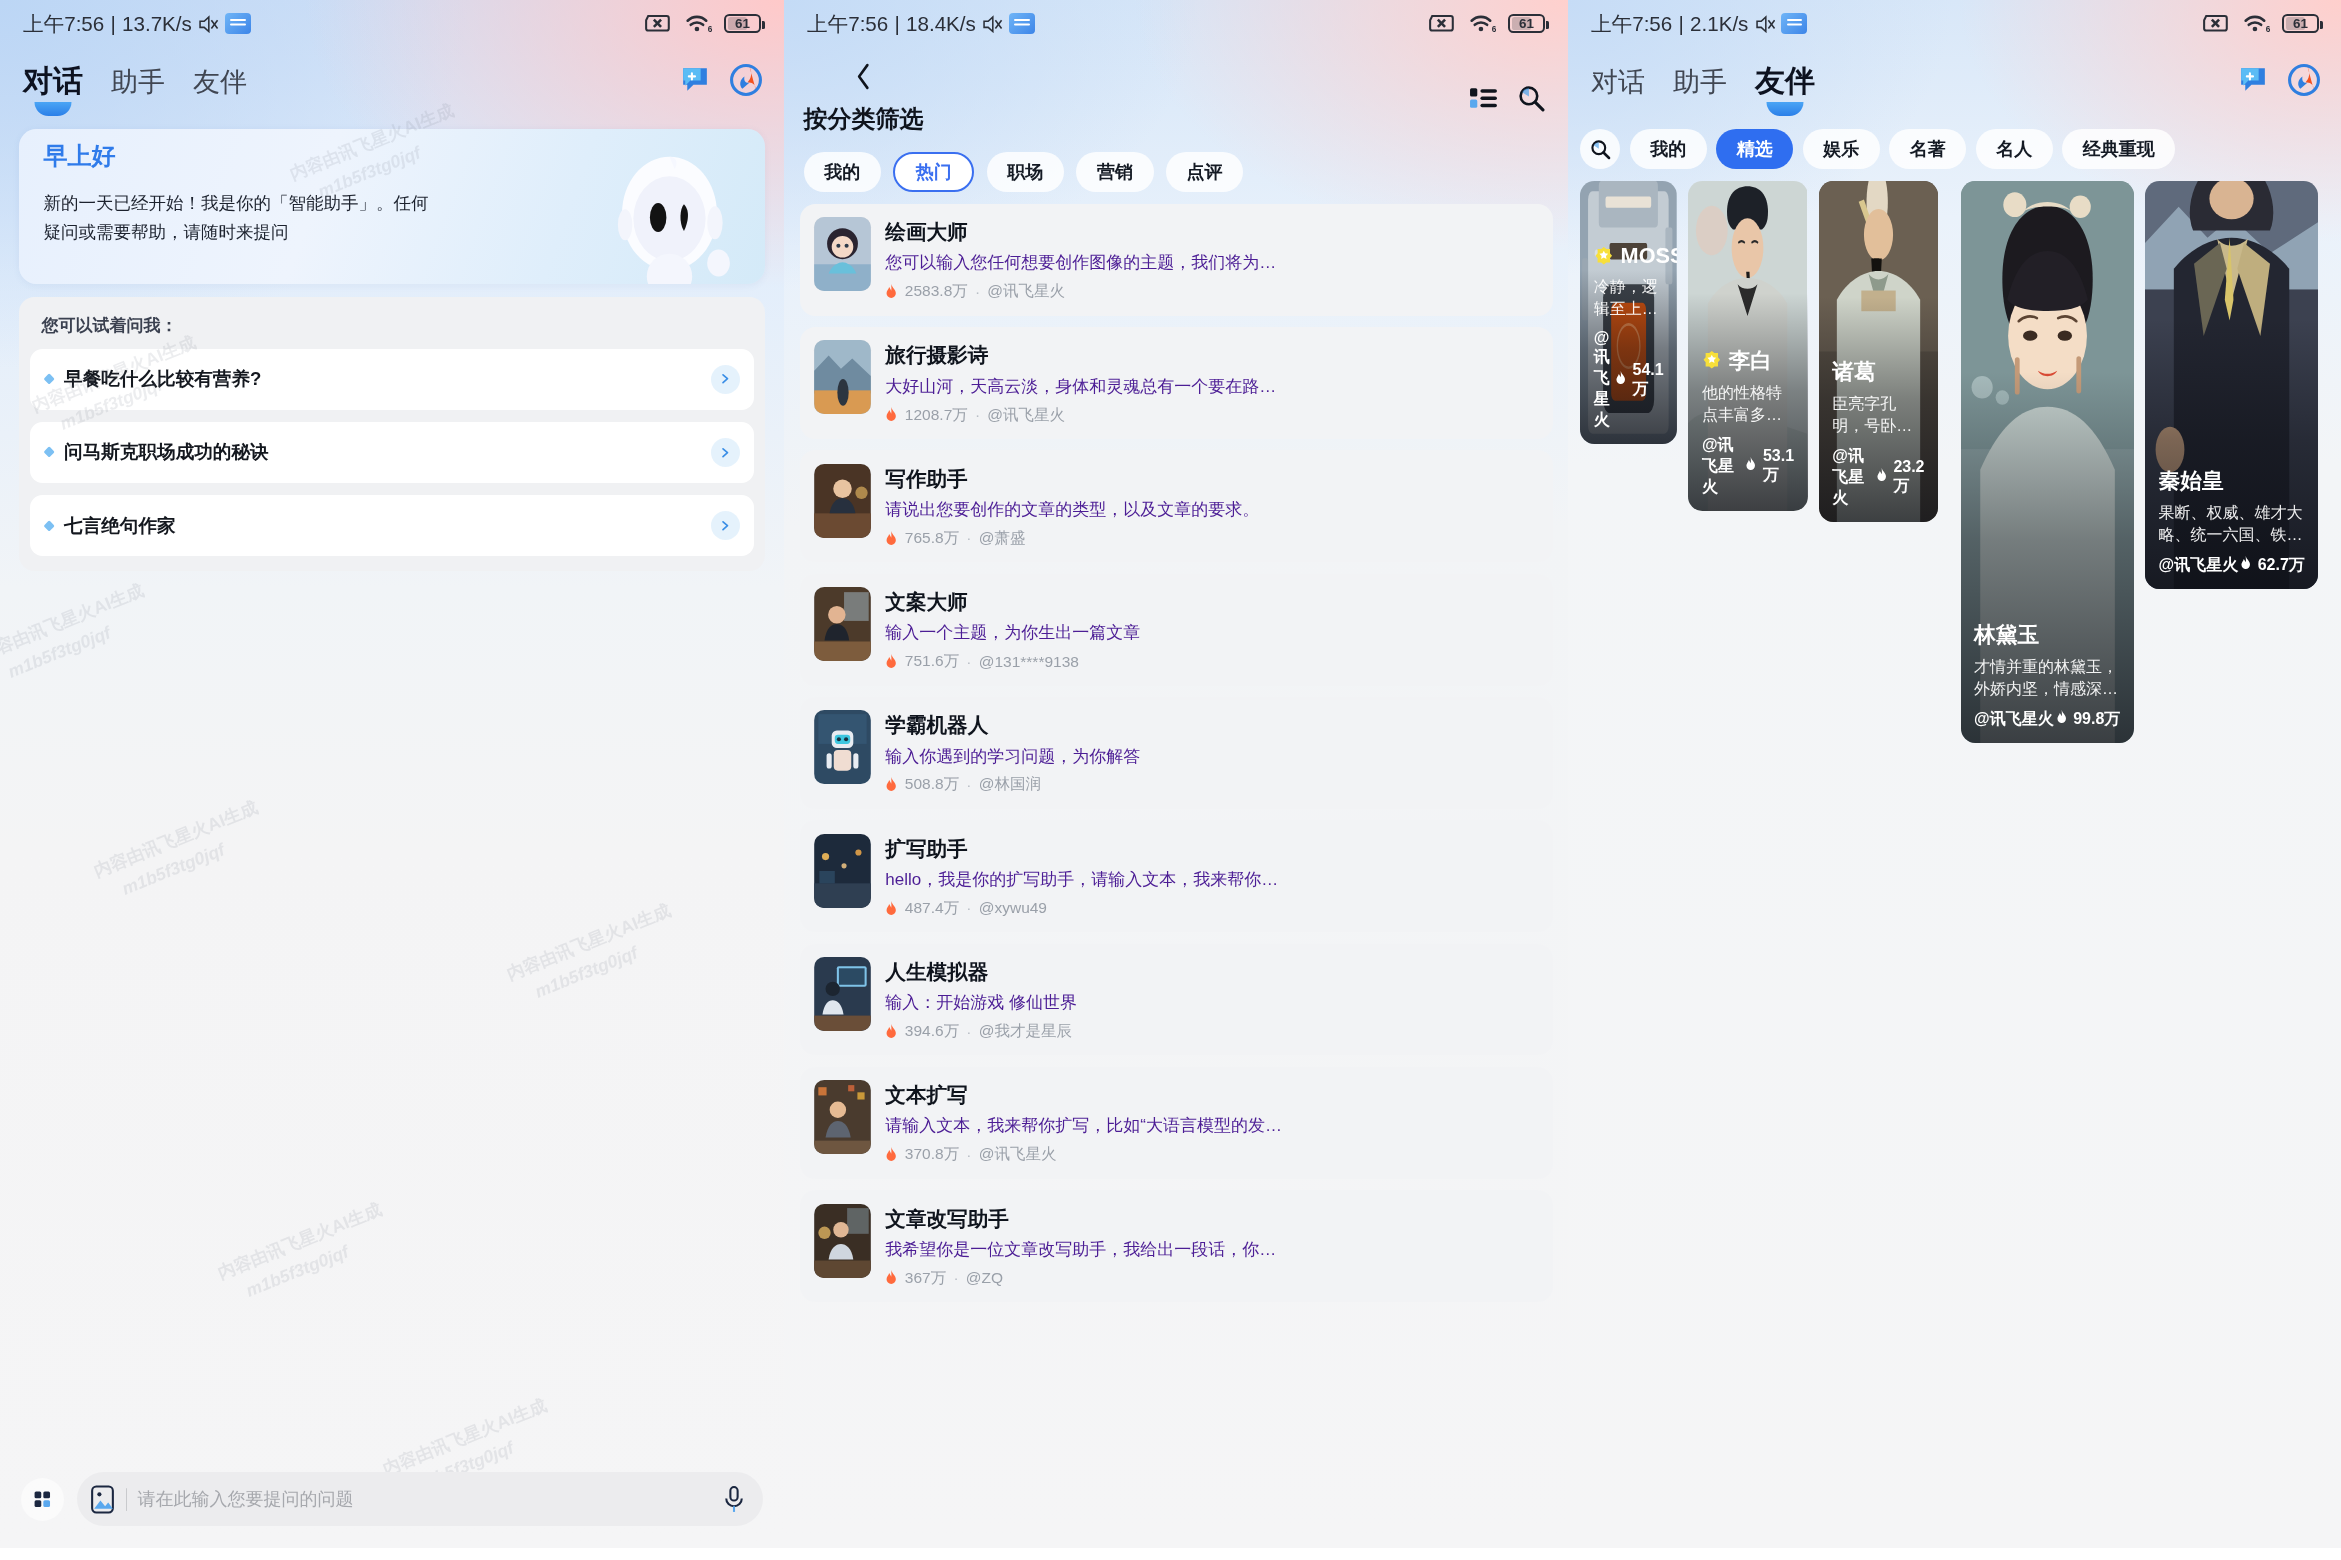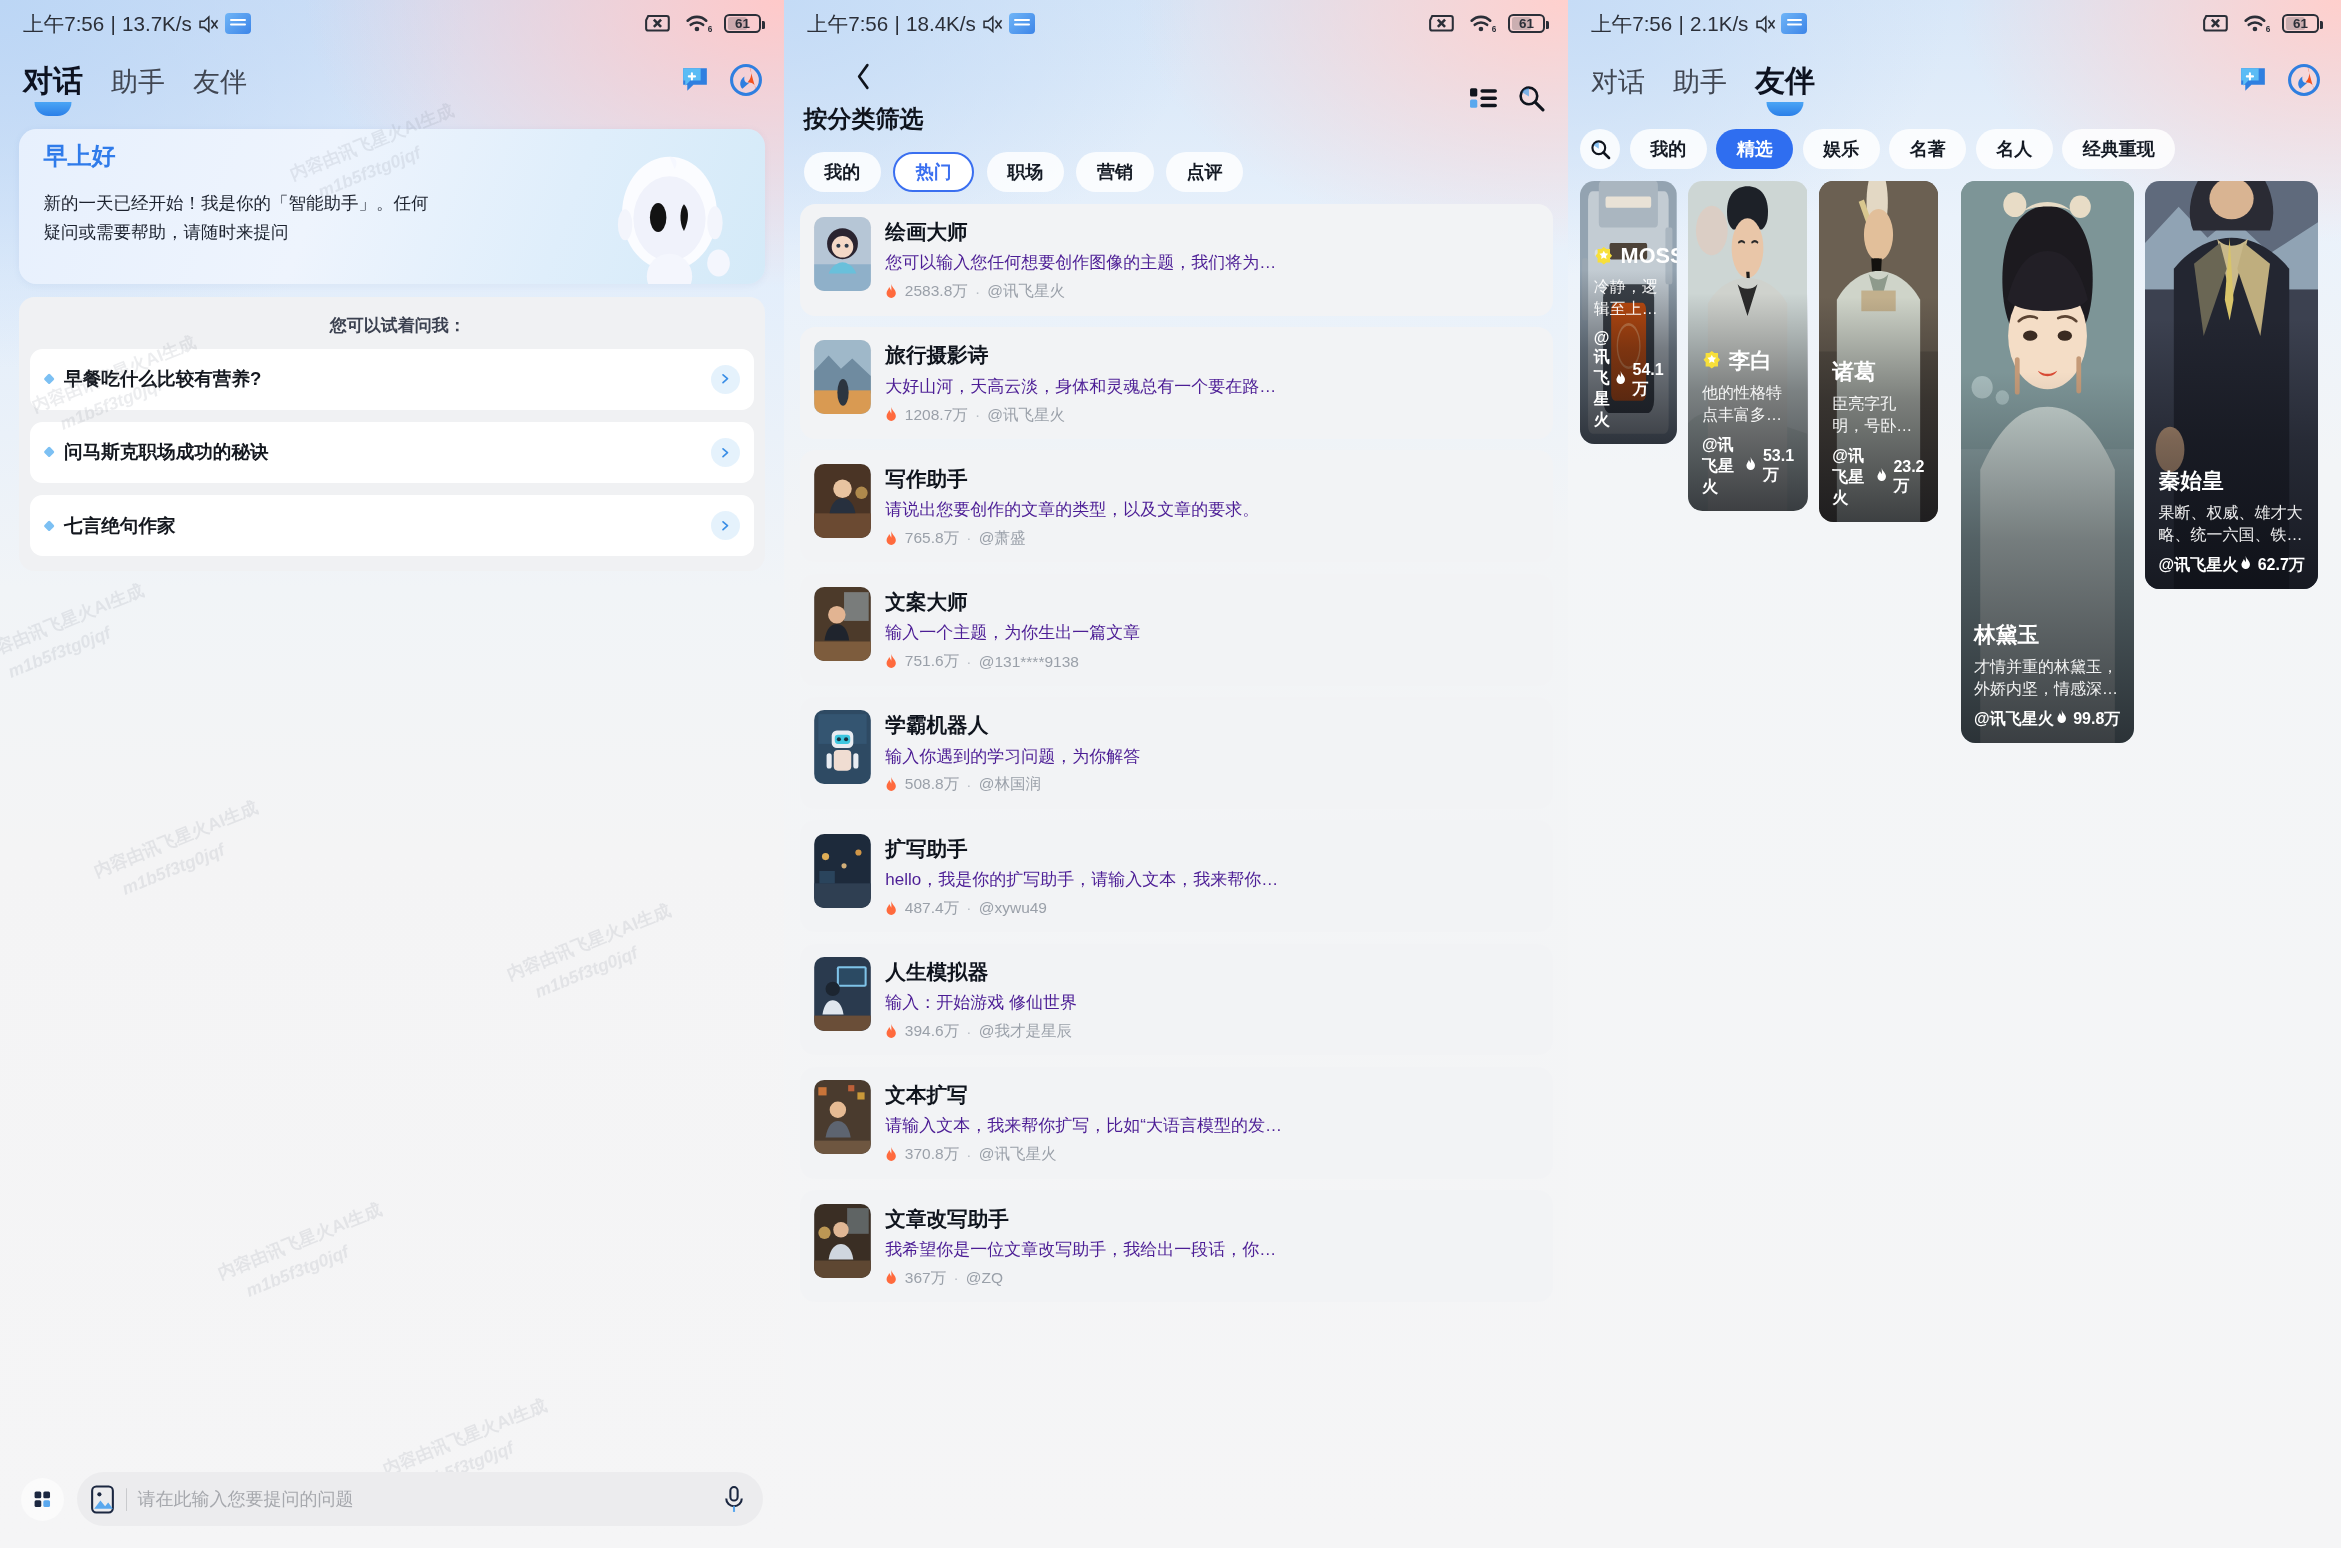--- a/index.html
+++ b/index.html
@@ -98,21 +98,21 @@
   }
   .greet-title { position: absolute; left: 25px; top: 11px; font-size: 24px; font-weight: 800; color: #2f7bea; }
   .greet-text {
     position: absolute; left: 25px; top: 60px; width: 402px;
     font-size: 17.5px; line-height: 1.62; color: #1c222e; font-weight: 500;
   }
   .mascot { position: absolute; right: 18.6px; bottom: -11.4px; width: 155px; height: 160px; }
 
   .ask-card {
     position: relative; margin: 12.4px 18.6px 0 18.6px;
-    background: #f0f1f3; border-radius: 15.5px; padding: 15.5px 11.4px 14.4px 11.4px; text-align: center;
+    background: #f0f1f3; border-radius: 15.5px; padding: 15.5px 11.4px 14.4px 11.4px;
   }
   .ask-title { font-size: 17px; color: #3b4150; font-weight: 600; margin: 2.1px 0 11.4px 11.4px; }
   .sug {
     display: flex; align-items: center; justify-content: space-between;
     background: #fff; border-radius: 12.4px; height: 61px;
     margin-bottom: 12.4px; padding: 0 14.4px 0 15.5px;
   }
   .sug:last-child { margin-bottom: 0; }
   .sug-left { display: flex; align-items: center; gap: 10.3px; }
   .diamond {

